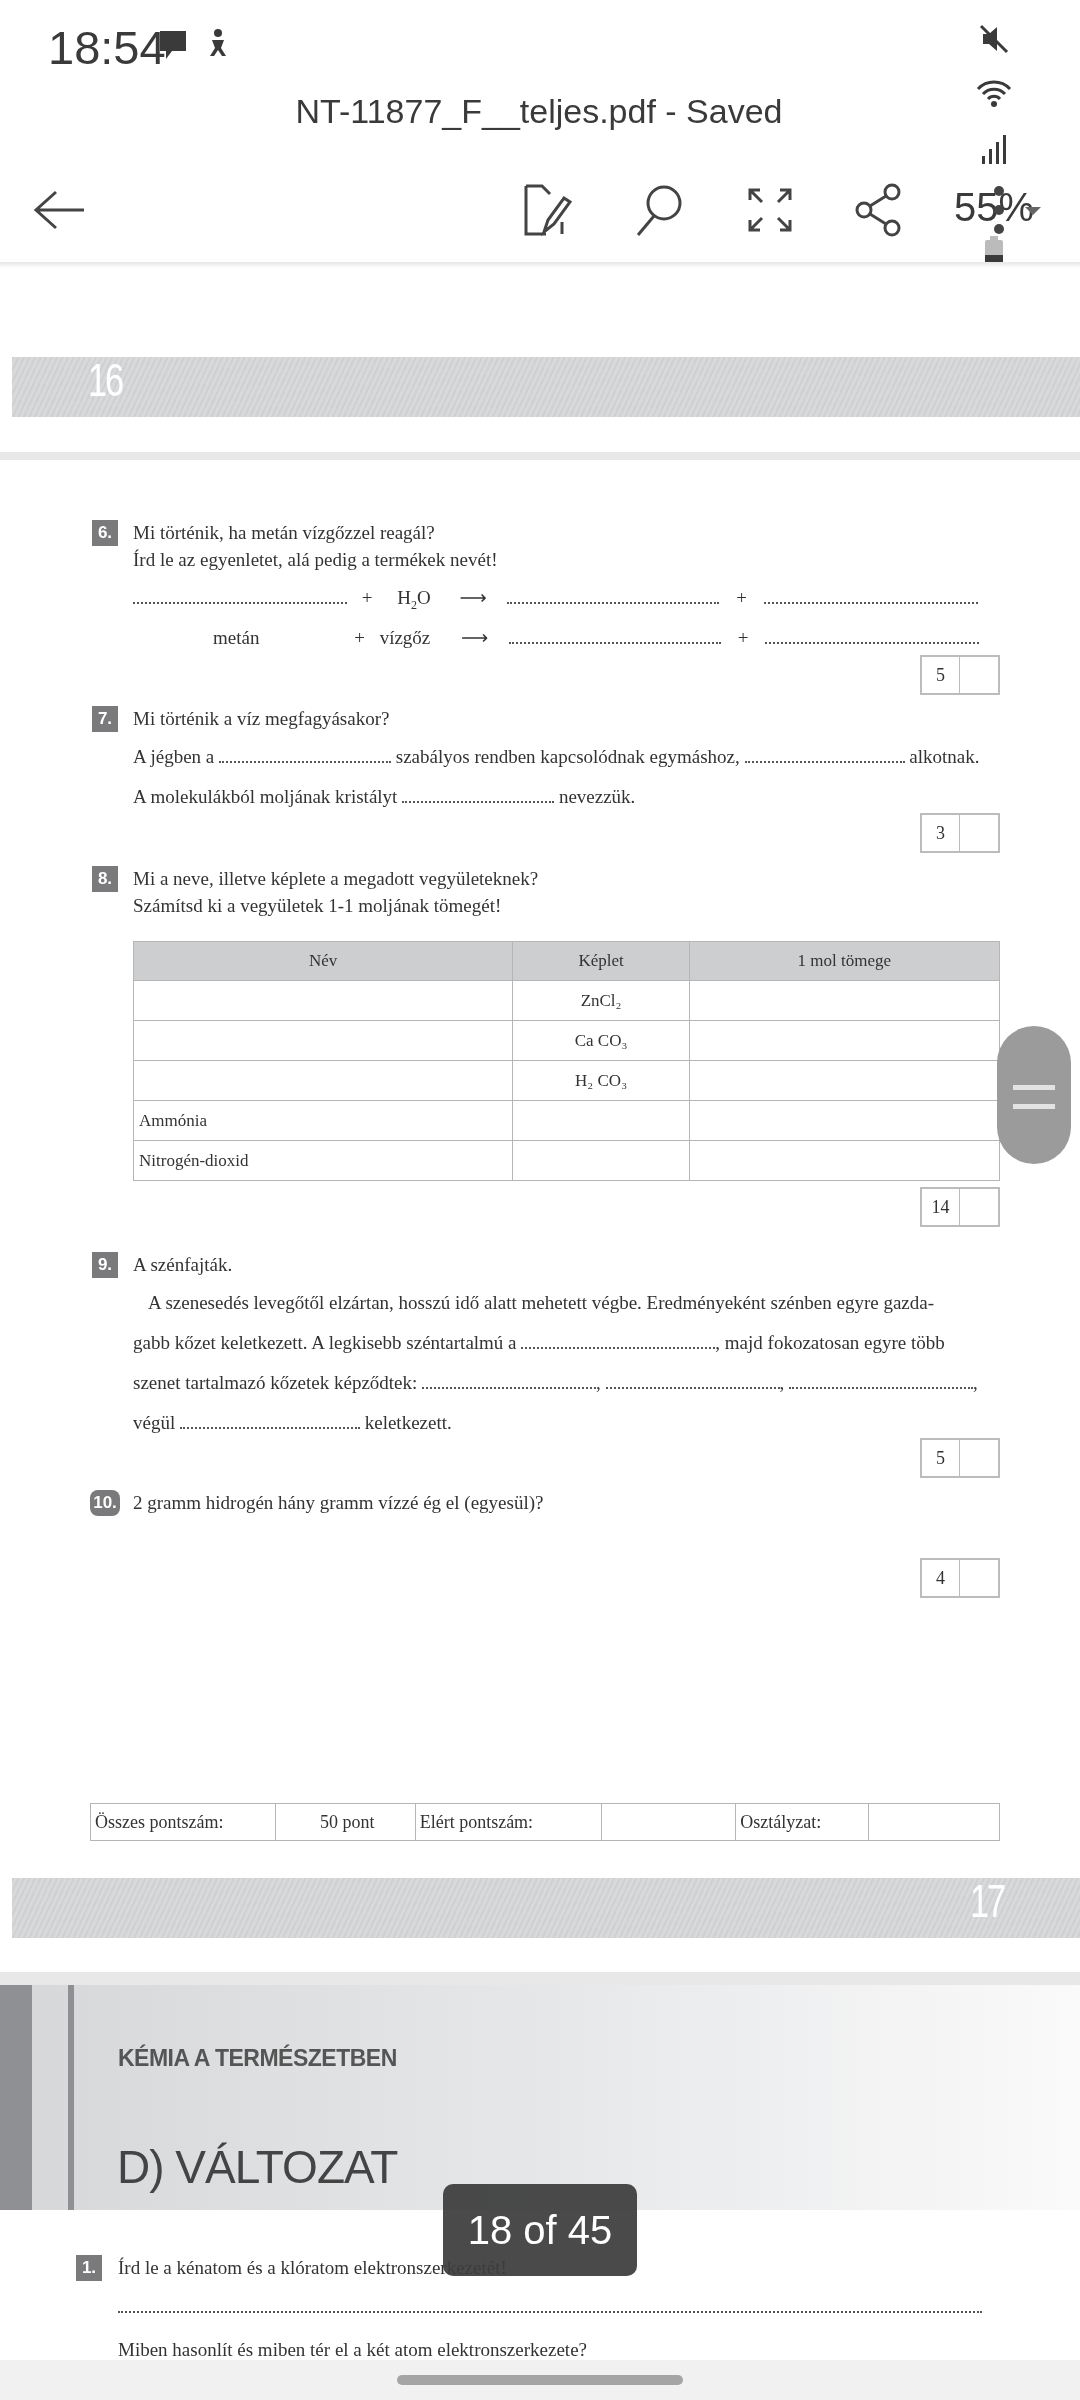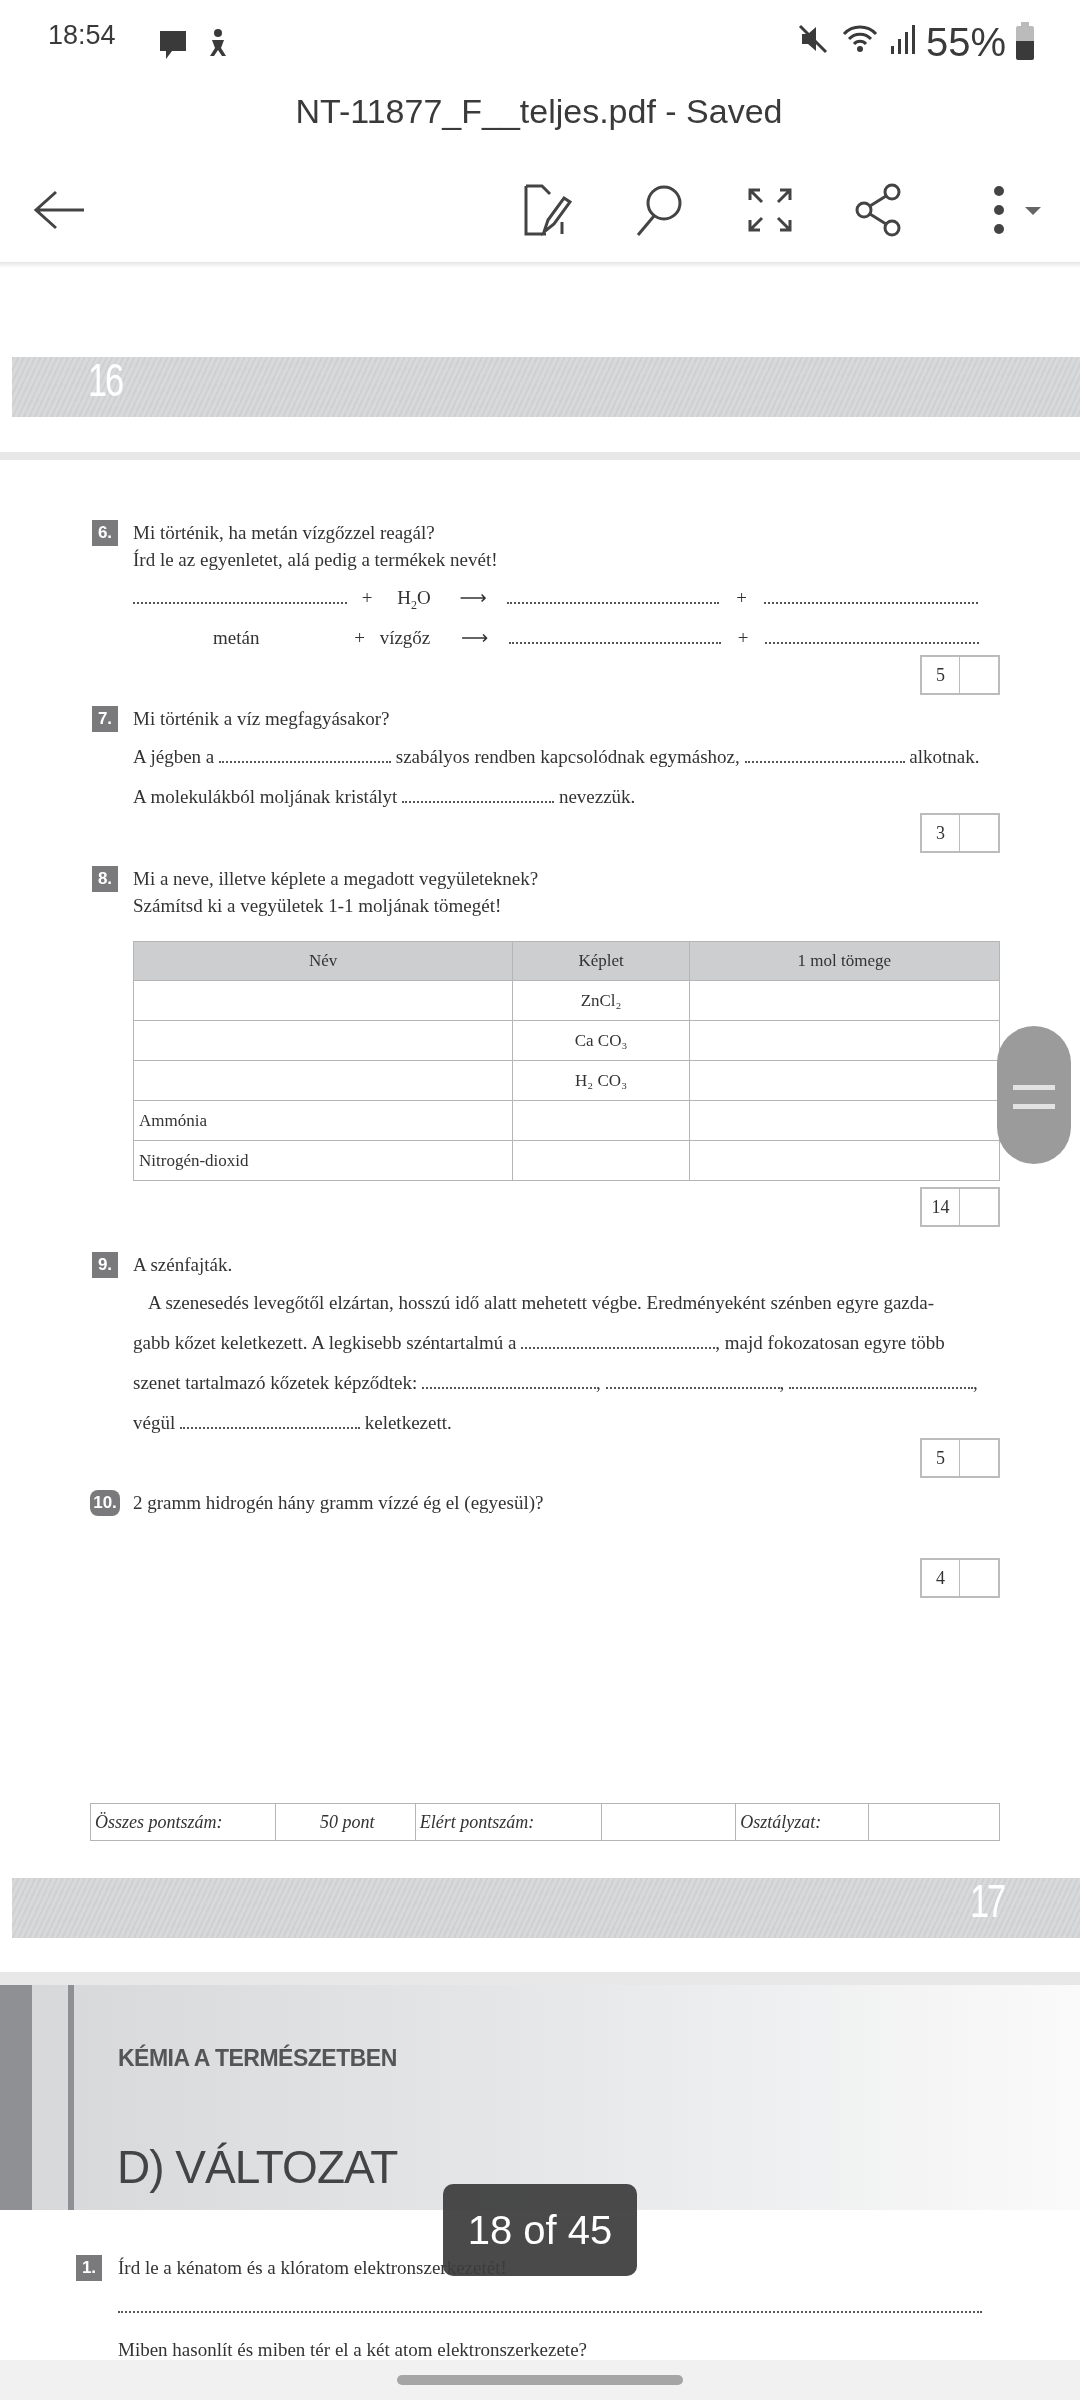--- a/index.html
+++ b/index.html
@@ -1,23 +1,23 @@
 <!DOCTYPE html>
 <html><head>
 <meta charset="utf-8">
 <style>
   * { box-sizing: border-box; margin: 0; padding: 0; }
   html, body { width: 1080px; height: 2400px; overflow: hidden; background: #ffffff; }
   body { position: relative; font-family: "Liberation Sans", sans-serif; color: #333; }
 
   
   .statusbar { position: absolute; top: 0; left: 0; width: 1080px; height: 90px; background: #fff; }
-  .sb-time { position: absolute; left: 48px; top: 20px; font-size: 27px; color: #3a3a3a; font-family: "Liberation Sans", sans-serif; }
+  .sb-time { position: absolute; left: 48px; top: 20px; font-size: 47px; color: #3a3a3a; font-family: "Liberation Sans", sans-serif; }
   .sb-left-icons { position: absolute; left: 158px; top: 28px; display: flex; gap: 16px; align-items: center; }
-  .sb-right { position: absolute; right: 46px; top: 20px; display: flex; align-items: center; gap: 10px; font-size: 40px; color: #3a3a3a; }
+  .sb-right { position: absolute; right: 46px; top: 20px; display: flex; align-items: center; gap: 10px; font-size: 40px; color: #3a3a3a; flex-direction: column; }
   .batt { width: 18px; height: 34px; border-radius: 2px; background: linear-gradient(#bbb 0 45%, #3a3a3a 45% 100%); position: relative; }
   .batt::before { content: ""; position: absolute; top: -4px; left: 5px; width: 8px; height: 4px; background: #bbb; }
 
   
   .doc-title { position: absolute; top: 92px; left: 0; width: 1078px; text-align: center; font-size: 34px; color: #3a3a3a; }
   .toolbar { position: absolute; top: 160px; left: 0; width: 1080px; height: 100px; }
   .tb-btn { position: absolute; top: 18px; width: 64px; height: 64px; display: flex; align-items: center; justify-content: center; cursor: pointer; }
   .header-shadow { position: absolute; top: 262px; left: 0; width: 1080px; height: 6px; background: linear-gradient(#e6e6e6, #fff); }
 
   
@@ -36,21 +36,21 @@
   .score span { width: 40px; height: 100%; display: flex; align-items: center; justify-content: center; font-size: 18px; }
   .score span:first-child { border-right: 1px solid #bcbcbc; }
 
   table.chem { position: absolute; left: 133px; top: 941px; width: 867px; border-collapse: collapse; font-family: "Liberation Serif", serif; font-size: 17px; color: #333; }
   table.chem td, table.chem th { border: 1.5px solid #b5b5b5; height: 40px; font-weight: normal; }
   table.chem th { background: #cdcecf; height: 39px; }
   table.chem td.c { text-align: center; }
   table.chem td.l { padding-left: 5px; }
 
   table.total { position: absolute; left: 90px; top: 1803px; width: 910px; border-collapse: collapse; font-family: "Liberation Serif", serif; font-size: 18px; color: #333; }
-  table.total td { border: 1.5px solid #b5b5b5; height: 37px; padding-left: 4px; font-style: italic; }
+  table.total td { border: 1.5px solid #b5b5b5; height: 37px; padding-left: 4px; }
 
   
   .sec-header { position: absolute; left: 0; top: 1985px; width: 1080px; height: 225px;
      background: linear-gradient(90deg, #d6d7d9 0%, #e6e7e9 50%, #fafafa 100%); }
   .sec-bar1 { position: absolute; left: 0; top: 0; width: 32px; height: 225px; background: #8f9093; }
   .sec-bar2 { position: absolute; left: 68px; top: 0; width: 6px; height: 225px; background: #8f9093; }
   .sec-kicker { position: absolute; left: 118px; top: 60px; font-family: "Liberation Sans", sans-serif; font-weight: bold; font-size: 23px; color: #555; letter-spacing: -0.5px; }
   .sec-title { position: absolute; left: 117px; top: 155px; font-family: "Liberation Sans", sans-serif; font-size: 46px; color: #444; letter-spacing: -1px; }
 
   .scroll-handle { position: absolute; left: 997px; top: 1026px; width: 74px; height: 138px; border-radius: 37px; background: #9b9b9b; cursor: grab; }

